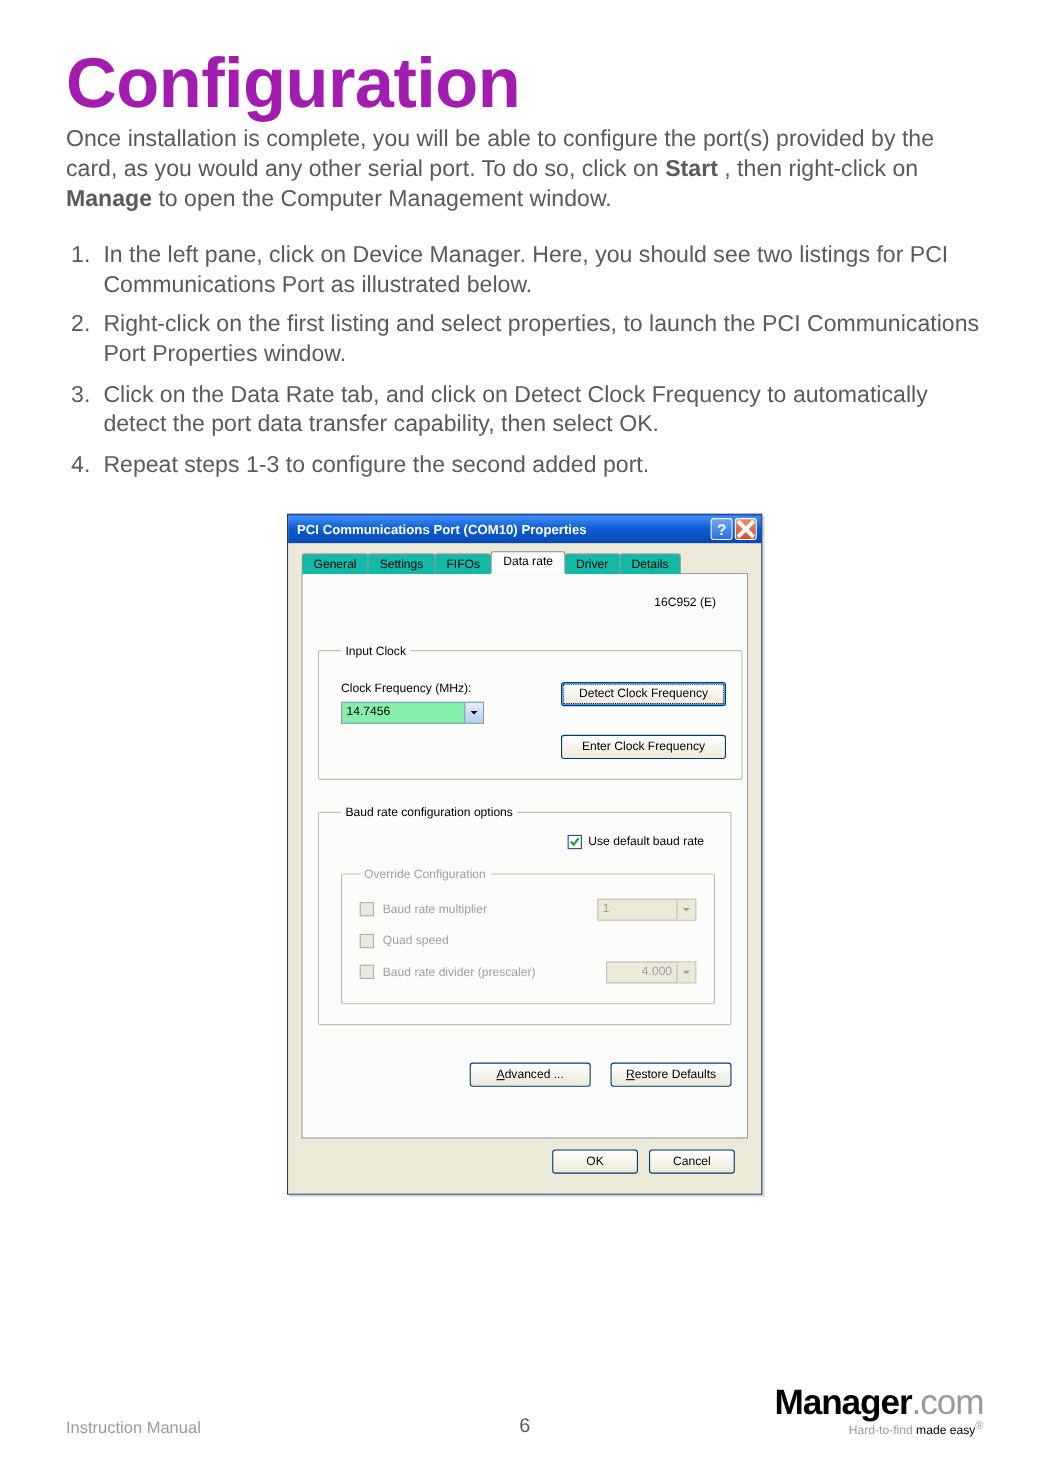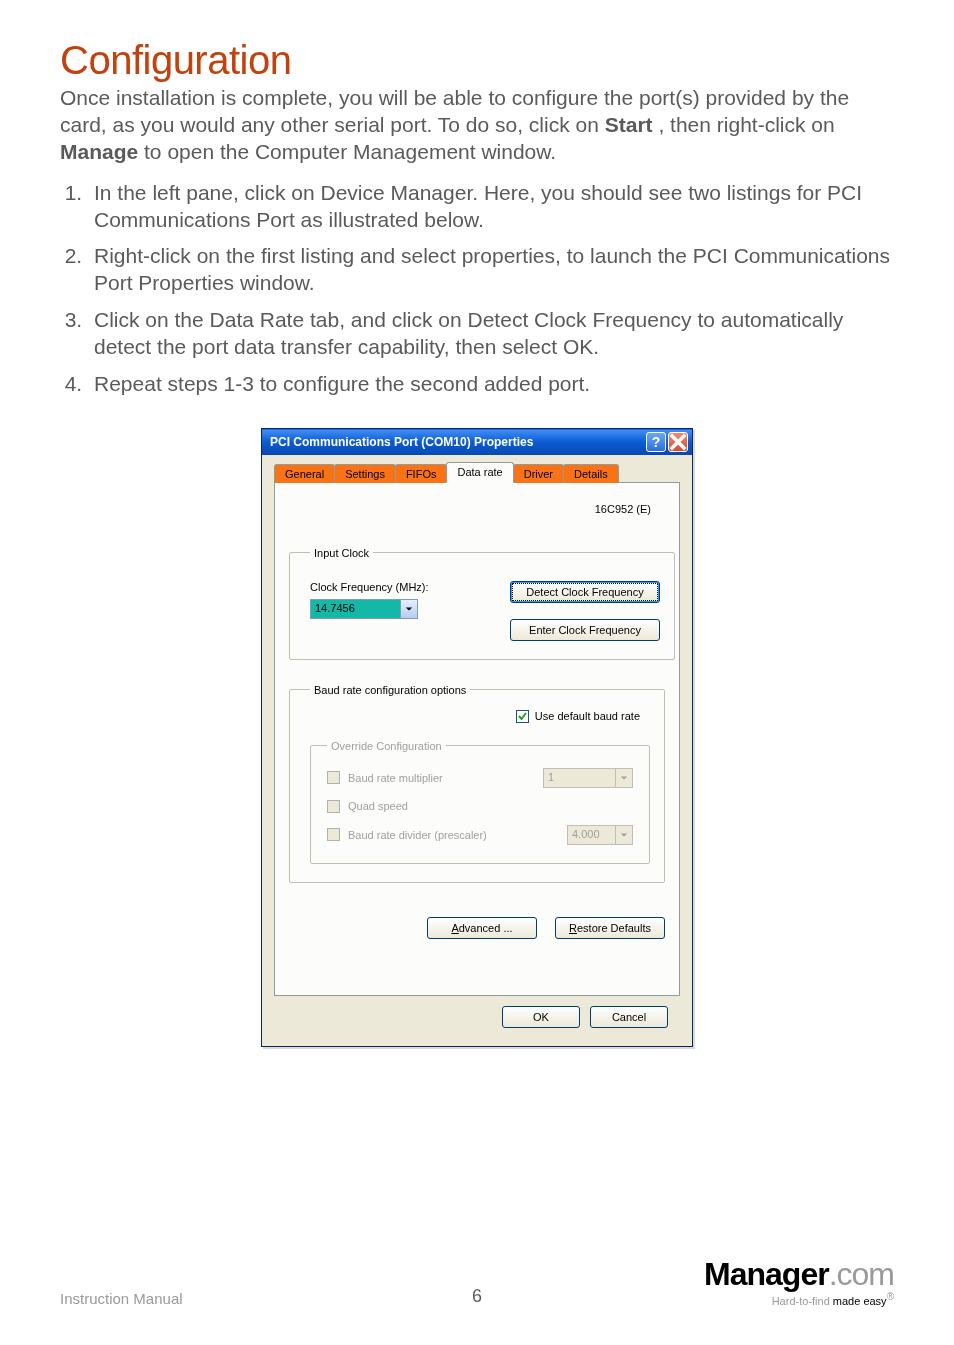--- a/index.html
+++ b/index.html
@@ -11,30 +11,30 @@
     color: #5a5a5a;
   }
   .page {
     width: 954px;
     height: 1345px;
     position: relative;
     box-sizing: border-box;
     padding: 38px 60px 0 60px;
   }
   h1.title {
-    font-size: 40px;
-    font-weight: 400;
+    font-size: 64px;
+    font-weight: 700;
     margin: 0 0 2px 0;
-    color: #c2410c;
+    color: #a21caf;
     letter-spacing: -0.5px;
   }
   .intro {
     font-size: 21px;
     line-height: 1.28;
-    margin: 0 0 14px 0;
+    margin: 0 0 24px 0;
     color: #5a5a5a;
   }
   .intro b { font-weight: 700; color:#5a5a5a; }
   ol.steps {
     margin: 0 0 30px 0;
     padding: 0 0 0 28px;
     font-size: 21px;
     line-height: 1.28;
     color: #5a5a5a;
   }
@@ -89,21 +89,21 @@
     align-items: flex-end;
     border-bottom: 1px solid #919b9c;
     margin-bottom: 0;
   }
   .tab {
     padding: 3px 10px 3px 10px;
     border: 1px solid #919b9c;
     border-bottom: none;
     border-radius: 3px 3px 0 0;
     margin-right: -1px;
-    background: #f97316;
+    background: #14b8a6;
     font-size: 11px;
     color:#000;
     position:relative;
     top:1px;
   }
   .tab.active {
     background: #fcfcfa;
     z-index: 2;
     padding-bottom: 4px;
     border-bottom: 1px solid #fcfcfa;
@@ -136,42 +136,42 @@
   }
   .clk-row {
     display:flex;
     align-items:flex-start;
     gap:30px;
   }
   .clk-left { flex:0 0 170px; }
   .clk-left .lbl { font-size:11px; margin-bottom:6px; display:block;}
   .combo {
     display:flex;
-    width:108px;
+    width:130px;
     height:20px;
     border:1px solid #7f9db9;
-    background:#14b8a6;
+    background:#86efac;
     box-sizing:border-box;
   }
   .combo .combo-txt {
     flex:1;
     padding:2px 4px;
     font-size:11px;
   }
   .combo .combo-btn {
     width:16px;
     border-left:1px solid #7f9db9;
     display:flex;align-items:center;justify-content:center;
     background:linear-gradient(#e7eefb,#b6cdf0);
   }
   .combo .combo-btn svg{width:8px;height:8px;}
   .combo.disabled { background:#ece9d8; border-color:#c0c0b0;}
   .combo.disabled .combo-txt{ color:#a0a0a0;}
   .combo.disabled .combo-btn{ background:#ece9d8; border-left-color:#c0c0b0;}
-  .clk-right { flex:1; display:flex; flex-direction:column; gap:16px; }
+  .clk-right { flex:1; display:flex; flex-direction:column; gap:26px; }
   .btn {
     display:inline-block;
     min-width:150px;
     height:22px;
     line-height:20px;
     text-align:center;
     border:1px solid #003c74;
     border-radius:3px;
     background:linear-gradient(#ffffff,#ece9d8);
     font-size:11px;
@@ -378,21 +378,21 @@
                   <span>Quad speed</span>
                 </div>
                 <span></span>
               </div>
 
               <div class="ov-row" style="margin-bottom:0;">
                 <div class="ov-left">
                   <span class="chk off disabled"></span>
                   <span>Baud rate divider (prescaler)</span>
                 </div>
-                <div class="combo disabled" style="width:66px;">
+                <div class="combo disabled" style="width:82px;text-align:right;">
                   <div class="combo-txt">4.000</div>
                   <div class="combo-btn">
                     <svg viewBox="0 0 10 10">
                         <path d="M1 3 L5 7 L9 3 Z" fill="#a0a0a0"></path>
                       </svg>
                   </div>
                 </div>
               </div>
             </fieldset>
           </fieldset>

